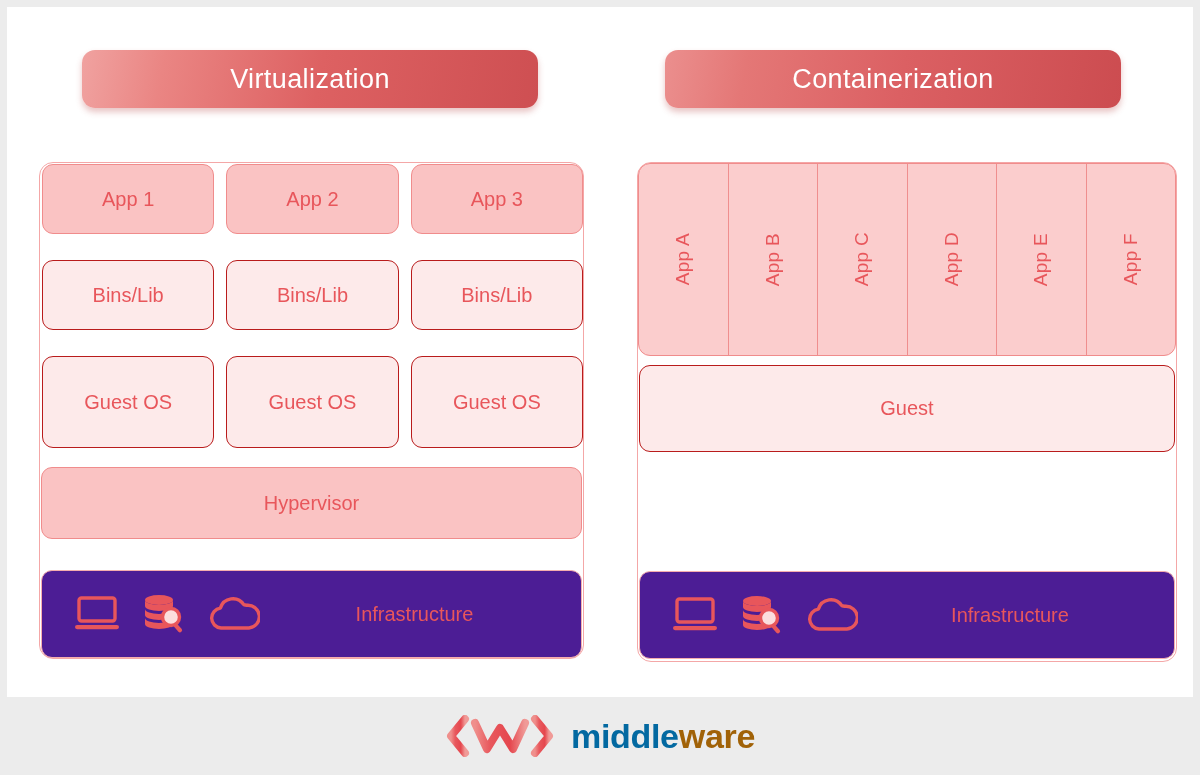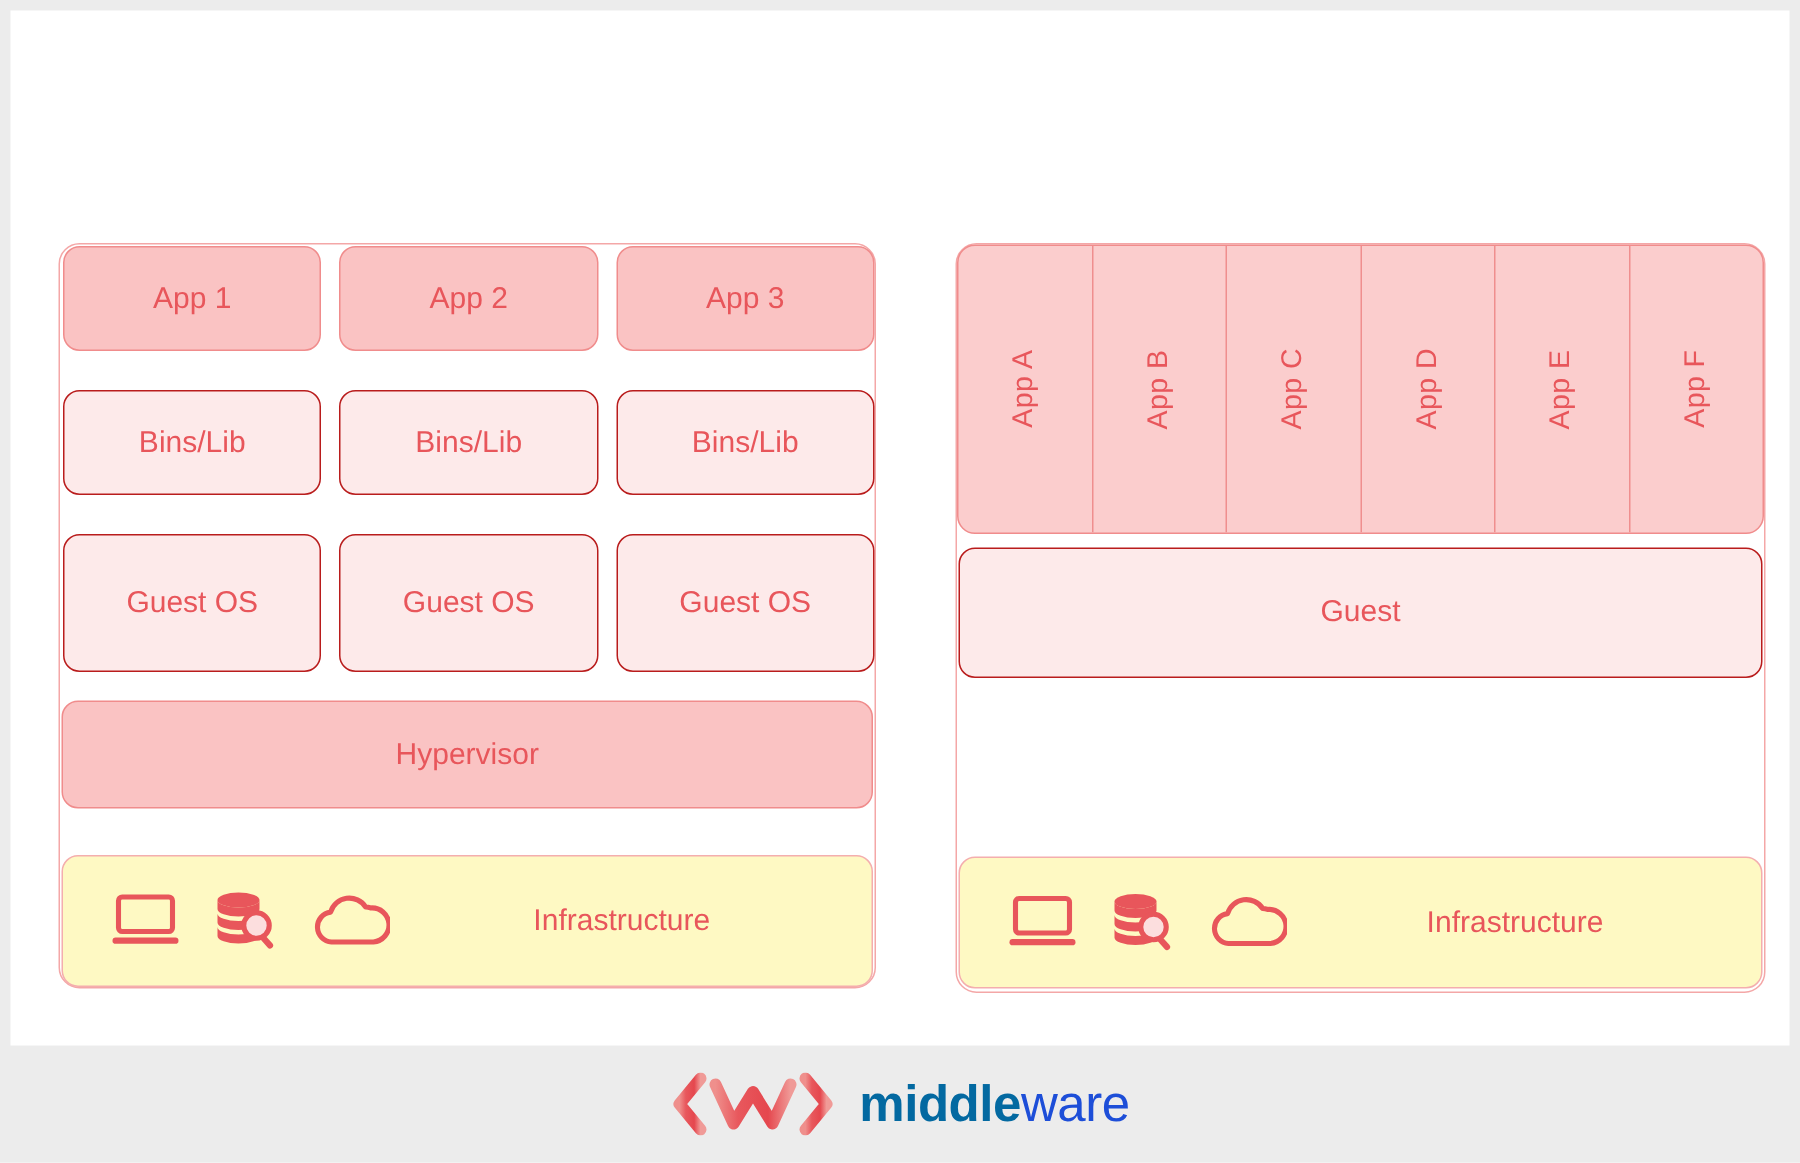--- a/index.html
+++ b/index.html
@@ -82,21 +82,21 @@
     border-radius: 11px;
     display: flex;
     align-items: center;
     justify-content: center;
     color: #e8565b;
     font-size: 20px;
     font-weight: 400;
   }
   .tone-dark  { background: #fac3c3; border: 1px solid #f08c8c; }
   .tone-light { background: #fdeaea; border: 1px solid #b91c1c; }
-  .tone-pale  { background: #fef9c3; border: 1px solid #f4aeae; }
+  .tone-pale  { background: #4c1d95; border: 1px solid #f4aeae; }
 
   
   .triple {
     position: absolute;
     left: 1px;
     width: 543px;
     display: flex;
     gap: 12px;
     padding: 0 1px;
   }
@@ -171,30 +171,33 @@
     top: 697px;
     width: 1200px;
     height: 78px;
     display: flex;
     align-items: center;
     justify-content: center;
     gap: 16px;
   }
   .logo-word { font-size: 34px; letter-spacing: -0.3px; }
   .logo-word .bold  { color: #0369a1; font-weight: 700; }
-  .logo-word .light { color: #1d4ed8; font-weight: 400; }
+  .logo-word .light { color: #a16207; font-weight: 700; }
 </style>
 </head>
 <body>
 
 <div class="poster">
   <div class="card">
 
     <div class="col col-left">
 
+      <div class="banner banner-left">
+        <span>Virtualization</span>
+      </div>
 
       <div class="stack stack-left">
 
         <div class="triple row-app">
           <div class="box tone-dark">
             <span>App 1</span>
           </div>
           <div class="box tone-dark">
             <span>App 2</span>
           </div>
@@ -252,20 +255,23 @@
             </svg>
           </div>
           <span class="infra-label">Infrastructure</span>
         </div>
 
       </div>
     </div>
 
     <div class="col col-right">
 
+      <div class="banner banner-right">
+        <span>Containerization</span>
+      </div>
 
       <div class="stack stack-right">
 
         <div class="apps-band">
           <div class="app-col">
             <span>App A</span>
           </div>
           <div class="app-col">
             <span>App B</span>
           </div>

